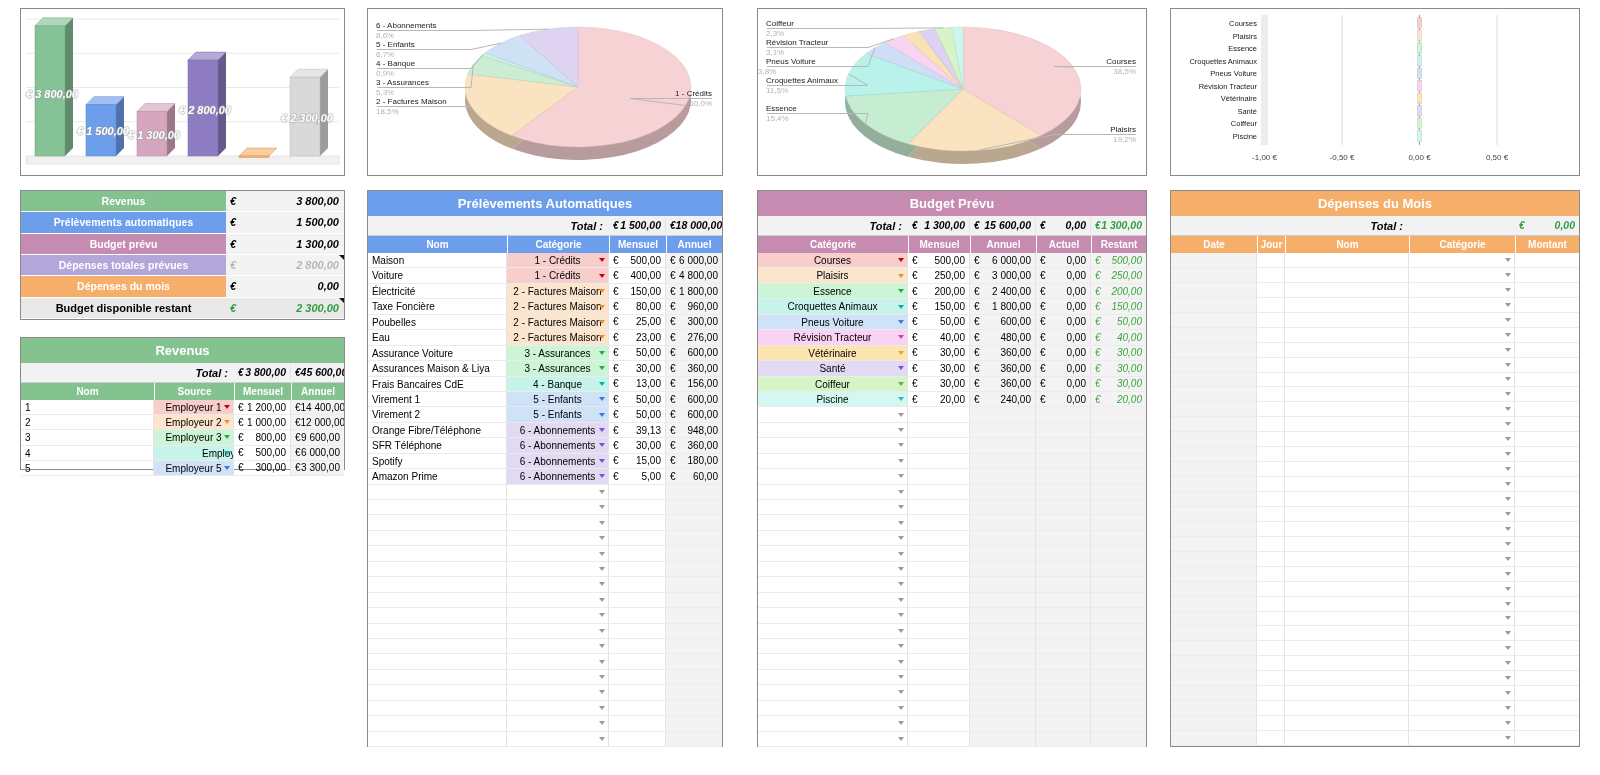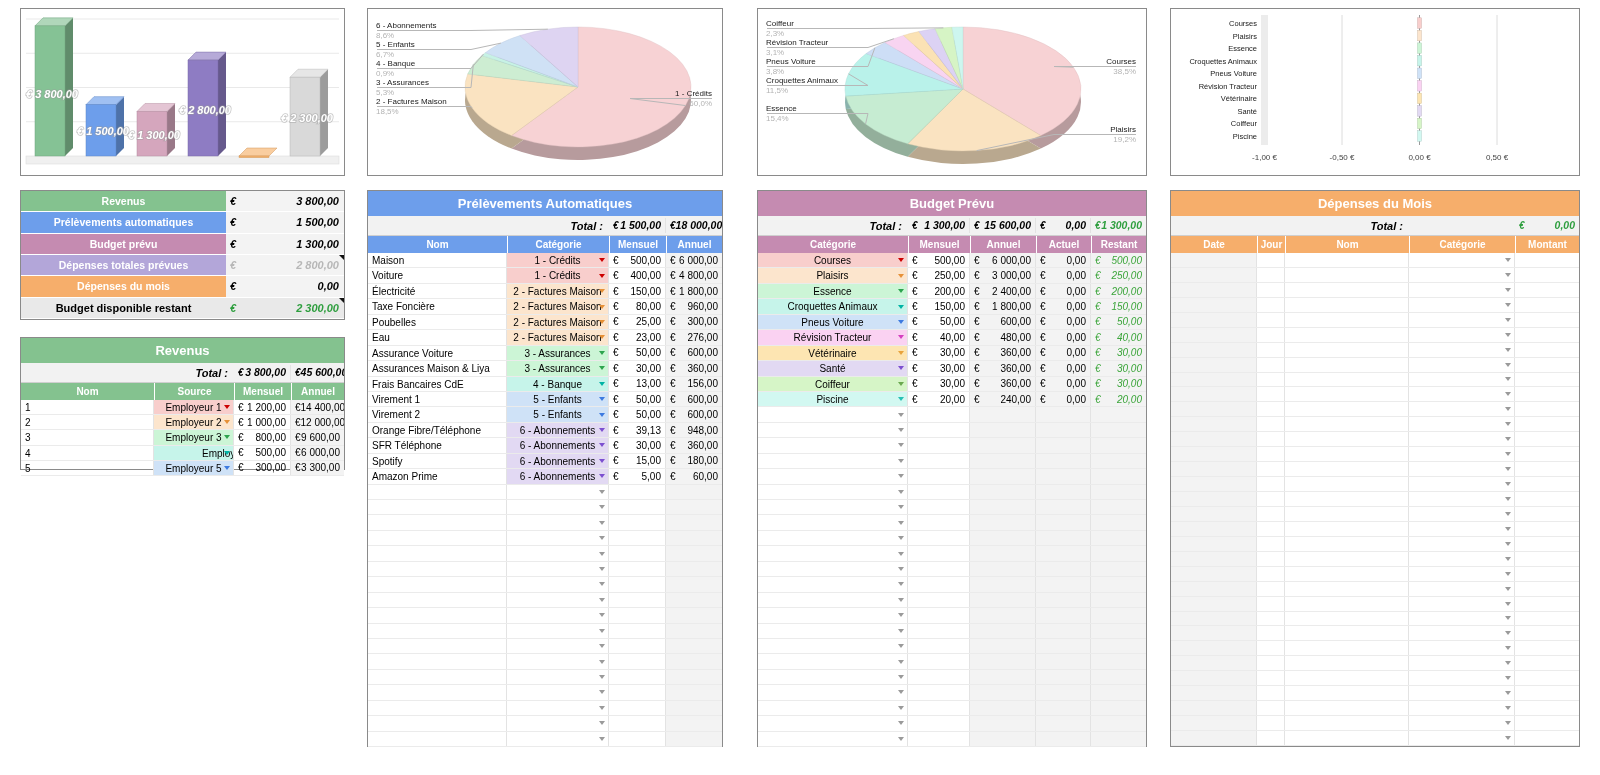--- a/index.html
+++ b/index.html
@@ -566,21 +566,21 @@
         <polyline points="9,104.5 110,104.5 107.54864024630191,114.96035599149103" fill="none" stroke="#b7b7b7" stroke-width="1"></polyline>
         <polyline points="315.4328140553498,58.15479472627422 296,57.5 378,57.5" fill="none" stroke="#b7b7b7" stroke-width="1"></polyline>
         <polyline points="218.69896386677718,141.58077818000046 296,125.5 378,125.5" fill="none" stroke="#b7b7b7" stroke-width="1"></polyline>
       </svg>
     <div class="ovl" id="pie2-labels">
         <div class="plab" style="left: 8px; top: 10px;">Coiffeur</div>
         <div class="ppct" style="left: 8px; top: 20px;">2,3%</div>
         <div class="plab" style="left: 8px; top: 29px;">Révision Tracteur</div>
         <div class="ppct" style="left: 8px; top: 39px;">3,1%</div>
         <div class="plab" style="left: 8px; top: 48px;">Pneus Voiture</div>
-        <div class="ppct" style="left: 8px; top: 58px;">3,8%</div>
+        <div class="ppct" style="left: 0; top: 58px;">3,8%</div>
         <div class="plab" style="left: 8px; top: 67px;">Croquettes Animaux</div>
         <div class="ppct" style="left: 8px; top: 77px;">11,5%</div>
         <div class="plab" style="left: 8px; top: 95px;">Essence</div>
         <div class="ppct" style="left: 8px; top: 105px;">15,4%</div>
         <div class="plab" style="right: 10px; text-align: right; top: 48px;">Courses</div>
         <div class="ppct" style="right: 10px; text-align: right; top: 58px;">38,5%</div>
         <div class="plab" style="right: 10px; text-align: right; top: 116px;">Plaisirs</div>
         <div class="ppct" style="right: 10px; text-align: right; top: 126px;">19,2%</div>
       </div>
   </div>

